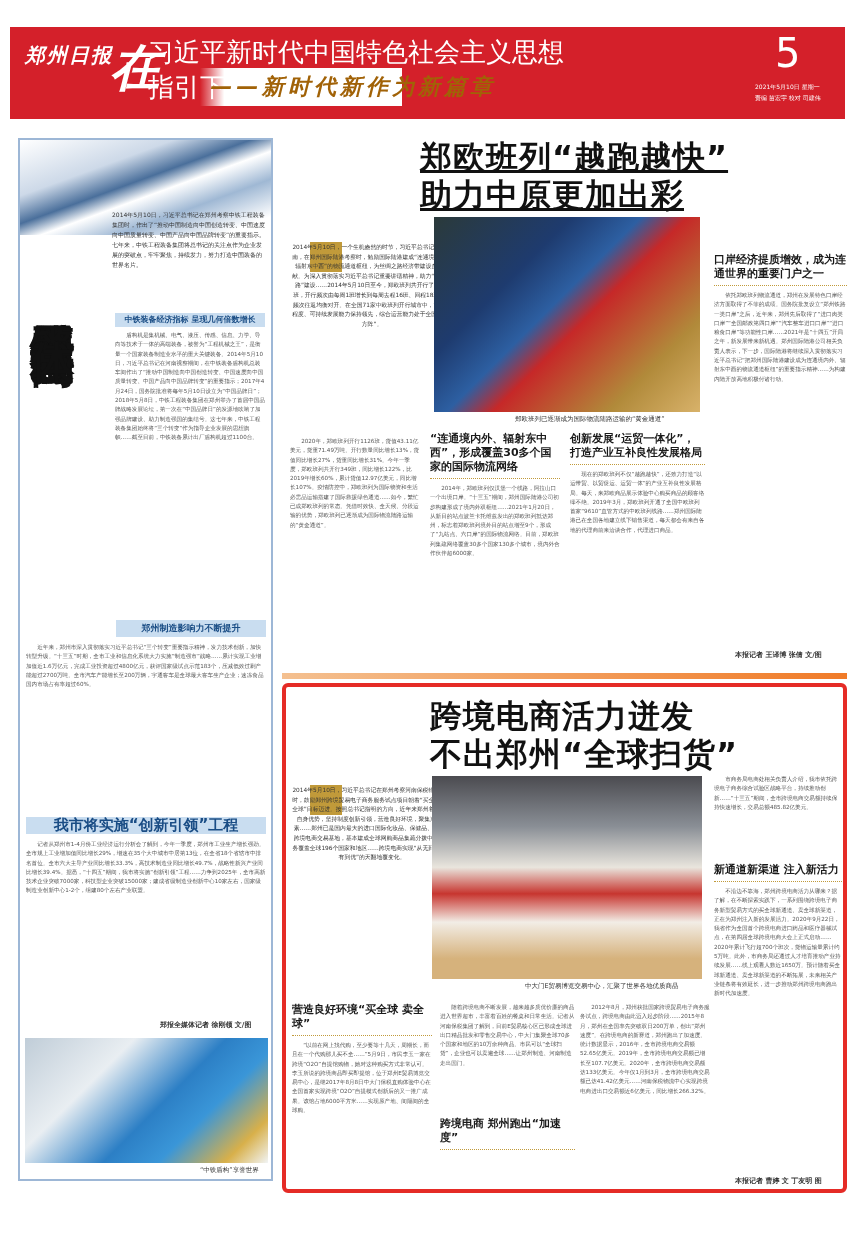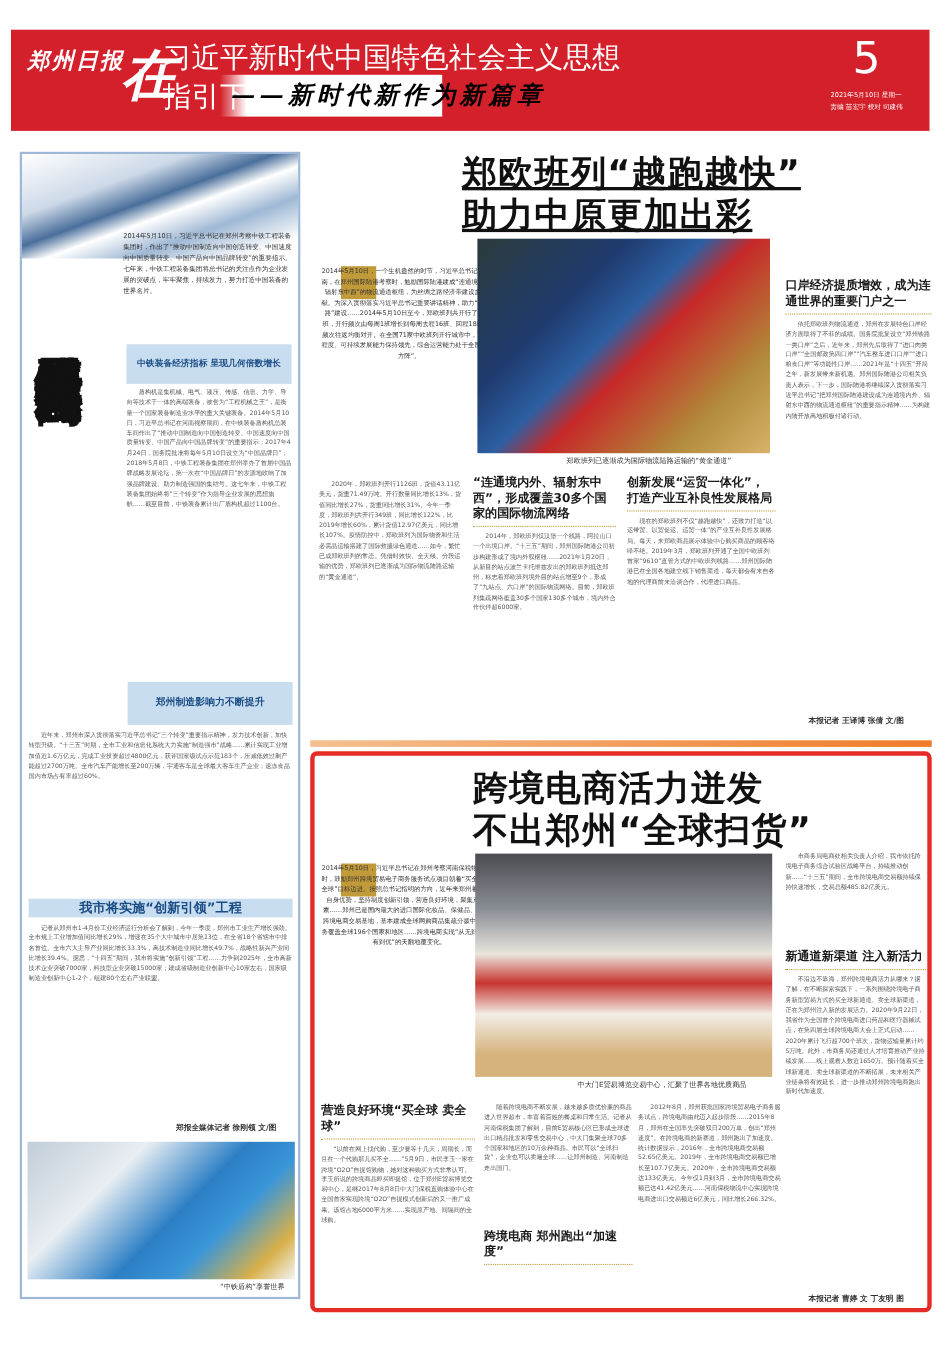--- a/index.html
+++ b/index.html
@@ -5,21 +5,21 @@
   *{box-sizing:border-box;margin:0;padding:0;}
   body{width:857px;height:1241px;background:#fff;font-family:"DejaVu Sans","Liberation Sans",sans-serif;color:#333;position:relative;overflow:hidden;}
   .abs{position:absolute;}
   
   .masthead{left:10px;top:27px;width:835px;height:92px;background:#d4202a;}
   .logo{left:25px;top:42px;color:#fff;font-family:"DejaVu Serif","Liberation Serif",serif;font-style:italic;font-weight:bold;font-size:20px;letter-spacing:2px;}
   .zai{left:110px;top:35px;color:#fff;font-family:"DejaVu Serif","Liberation Serif",serif;font-style:italic;font-weight:bold;font-size:50px;}
   .hl1{left:148px;top:35px;color:#fff;font-size:26px;letter-spacing:0px;}
   .hl2{left:148px;top:70px;color:#fff;font-size:26px;}
   .slogan-box{left:200px;top:68px;width:200px;height:38px;background:linear-gradient(90deg,rgba(255,255,255,0) 0%,#fff 12%,#fff 100%);}
-  .slogan{left:210px;top:72px;color:#000000;font-family:"DejaVu Serif","Liberation Serif",serif;font-style:italic;font-weight:bold;font-size:22px;letter-spacing:4px;}
+  .slogan{left:210px;top:72px;color:#a16207;font-family:"DejaVu Serif","Liberation Serif",serif;font-style:italic;font-weight:bold;font-size:22px;letter-spacing:4px;}
   .pagenum{left:775px;top:30px;color:#fff;font-size:40px;}
   .dateline{left:755px;top:81px;color:#fff;font-size:6px;line-height:11px;}
   
   .leftbox{left:18px;top:138px;width:255px;height:1043px;border:2px solid #9db7d6;background:#fff;}
   .wave{left:20px;top:140px;width:251px;height:95px;background:linear-gradient(160deg,#fff 0%,#cdd9e8 30%,#4a6f9b 45%,#fff 55%,#9fb8d4 70%,#fff 90%);}
   .vtitle{left:30px;top:290px;font-size:44px;font-weight:bold;color:#111;line-height:46px;writing-mode:vertical-rl;}
   .lede{left:112px;top:210px;width:155px;font-size:6px;line-height:10px;color:#333;}
   .subhead-blue{background:#c9ddf0;color:#1a4d85;font-weight:bold;text-align:center;}
   .body-tiny{font-size:5.6px;line-height:9.3px;color:#555;text-indent:2em;}
   .byline{font-size:7px;font-weight:bold;color:#333;}
@@ -47,29 +47,29 @@
   <div>2021年5月10日 星期一</div>
   <div>责编 苗宏宇 校对 司建伟</div>
 </div>
 
 <div class="abs leftbox"></div>
 <div class="abs wave"></div>
 <div class="abs vtitle">创新引领步履铿锵 打造高端科创载体</div>
 <div class="abs lede">2014年5月10日，习近平总书记在郑州考察中铁工程装备集团时，作出了“推动中国制造向中国创造转变、中国速度向中国质量转变、中国产品向中国品牌转变”的重要指示。七年来，中铁工程装备集团将总书记的关注点作为企业发展的突破点，牢牢聚焦，持续发力，努力打造中国装备的世界名片。</div>
 
 <div class="abs" style="left:115px;top:313px;width:150px;">
-  <div class="subhead-blue" style="font-size:8px;line-height:12px;padding:12px 8px;">中铁装备经济指标 呈现几何倍数增长</div>
+  <div class="subhead-blue" style="font-size:8px;line-height:12px;padding:1px 8px;">中铁装备经济指标 呈现几何倍数增长</div>
   <div class="body-tiny" style="margin-top:4px;height:275px;overflow:hidden;">盾构机是集机械、电气、液压、传感、信息、力学、导向等技术于一体的高端装备，被誉为“工程机械之王”，是衡量一个国家装备制造业水平的重大关键装备。2014年5月10日，习近平总书记在河南视察期间，在中铁装备盾构机总装车间作出了“推动中国制造向中国创造转变、中国速度向中国质量转变、中国产品向中国品牌转变”的重要指示；2017年4月24日，国务院批准将每年5月10日设立为“中国品牌日”；2018年5月8日，中铁工程装备集团在郑州举办了首届中国品牌战略发展论坛，第一次在“中国品牌日”的发源地吹响了加强品牌建设、助力制造强国的集结号。这七年来，中铁工程装备集团始终将“三个转变”作为指导企业发展的思想旗帜……截至目前，中铁装备累计出厂盾构机超过1100台。</div>
 </div>
 <div class="abs" style="left:26px;top:620px;width:240px;">
-  <div class="subhead-blue" style="font-size:9px;line-height:13px;padding:13px;margin-left:90px;">郑州制造影响力不断提升</div>
+  <div class="subhead-blue" style="font-size:9px;line-height:13px;padding:2px;margin-left:90px;">郑州制造影响力不断提升</div>
   <div class="body-tiny" style="margin-top:6px;height:135px;overflow:hidden;">近年来，郑州市深入贯彻落实习近平总书记“三个转变”重要指示精神，发力技术创新，加快转型升级。“十三五”时期，全市工业和信息化系统大力实施“制造强市”战略……累计实现工业增加值近1.6万亿元，完成工业投资超过4800亿元，获评国家级试点示范183个，压减低效过剩产能超过2700万吨。全市汽车产能增长至200万辆，宇通客车是全球最大客车生产企业；速冻食品国内市场占有率超过60%。</div>
 </div>
 <div class="abs" style="left:26px;top:817px;width:240px;">
-  <div class="subhead-blue" style="font-size:12px;line-height:13px;padding:2px;">我市将实施“创新引领”工程</div>
+  <div class="subhead-blue" style="font-size:15px;line-height:13px;padding:2px;">我市将实施“创新引领”工程</div>
   <div class="body-tiny" style="margin-top:6px;height:170px;overflow:hidden;">记者从郑州市1-4月份工业经济运行分析会了解到，今年一季度，郑州市工业生产增长强劲。全市规上工业增加值同比增长29%，增速在35个大中城市中居第13位，在全省18个省辖市中排名首位。全市六大主导产业同比增长33.3%，高技术制造业同比增长49.7%，战略性新兴产业同比增长39.4%。据悉，“十四五”期间，我市将实施“创新引领”工程……力争到2025年，全市高新技术企业突破7000家，科技型企业突破15000家；建成省级制造业创新中心10家左右，国家级制造业创新中心1-2个，组建80个左右产业联盟。</div>
 </div>
 <div class="abs byline" style="left:160px;top:1020px;">郑报全媒体记者 徐刚领 文/图</div>
 <div class="abs photo" style="left:25px;top:1038px;width:243px;height:125px;background:linear-gradient(135deg,#c0cdd8 0%,#e9eef2 30%,#2c7fc5 55%,#3a96d8 70%,#d8b04a 88%,#f1f4f5 100%);"></div>
 <div class="abs caption" style="left:200px;top:1166px;">“中铁盾构”享誉世界</div>
 
 <div class="abs bigtitle" style="left:420px;top:138px;text-decoration:underline;">
   <div>郑欧班列“越跑越快”</div>
   <div>助力中原更加出彩</div>
 </div>

